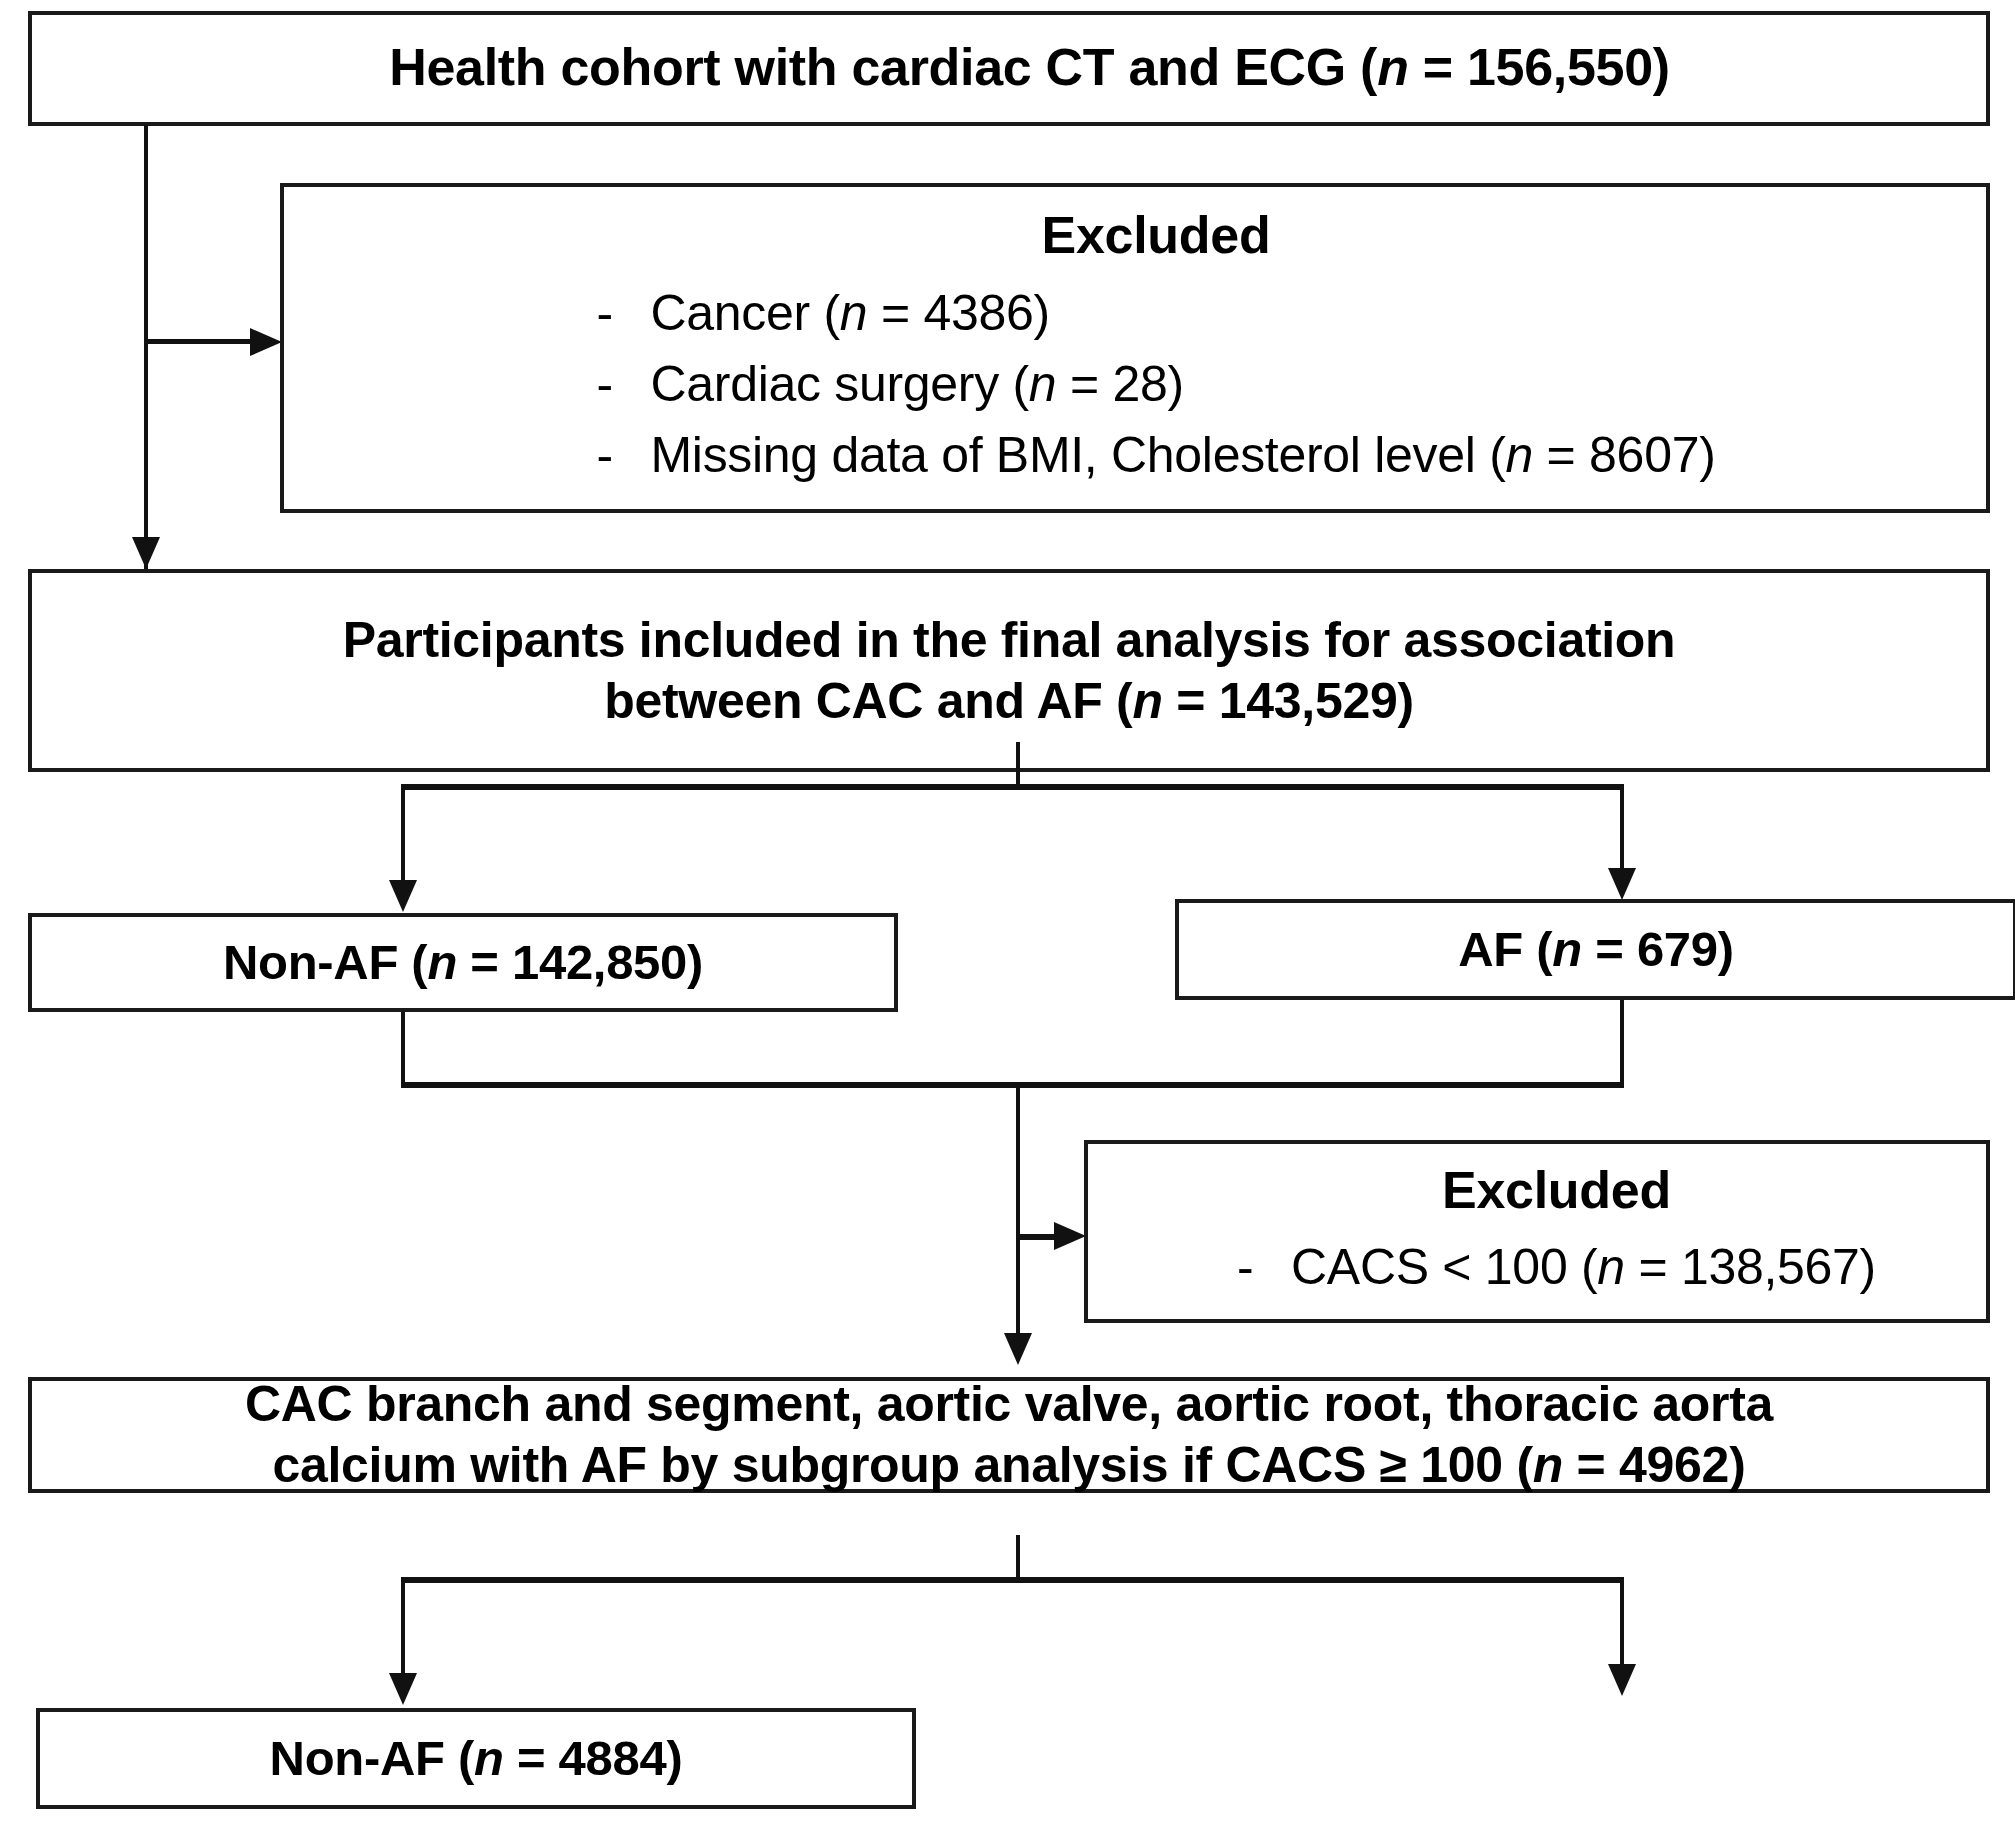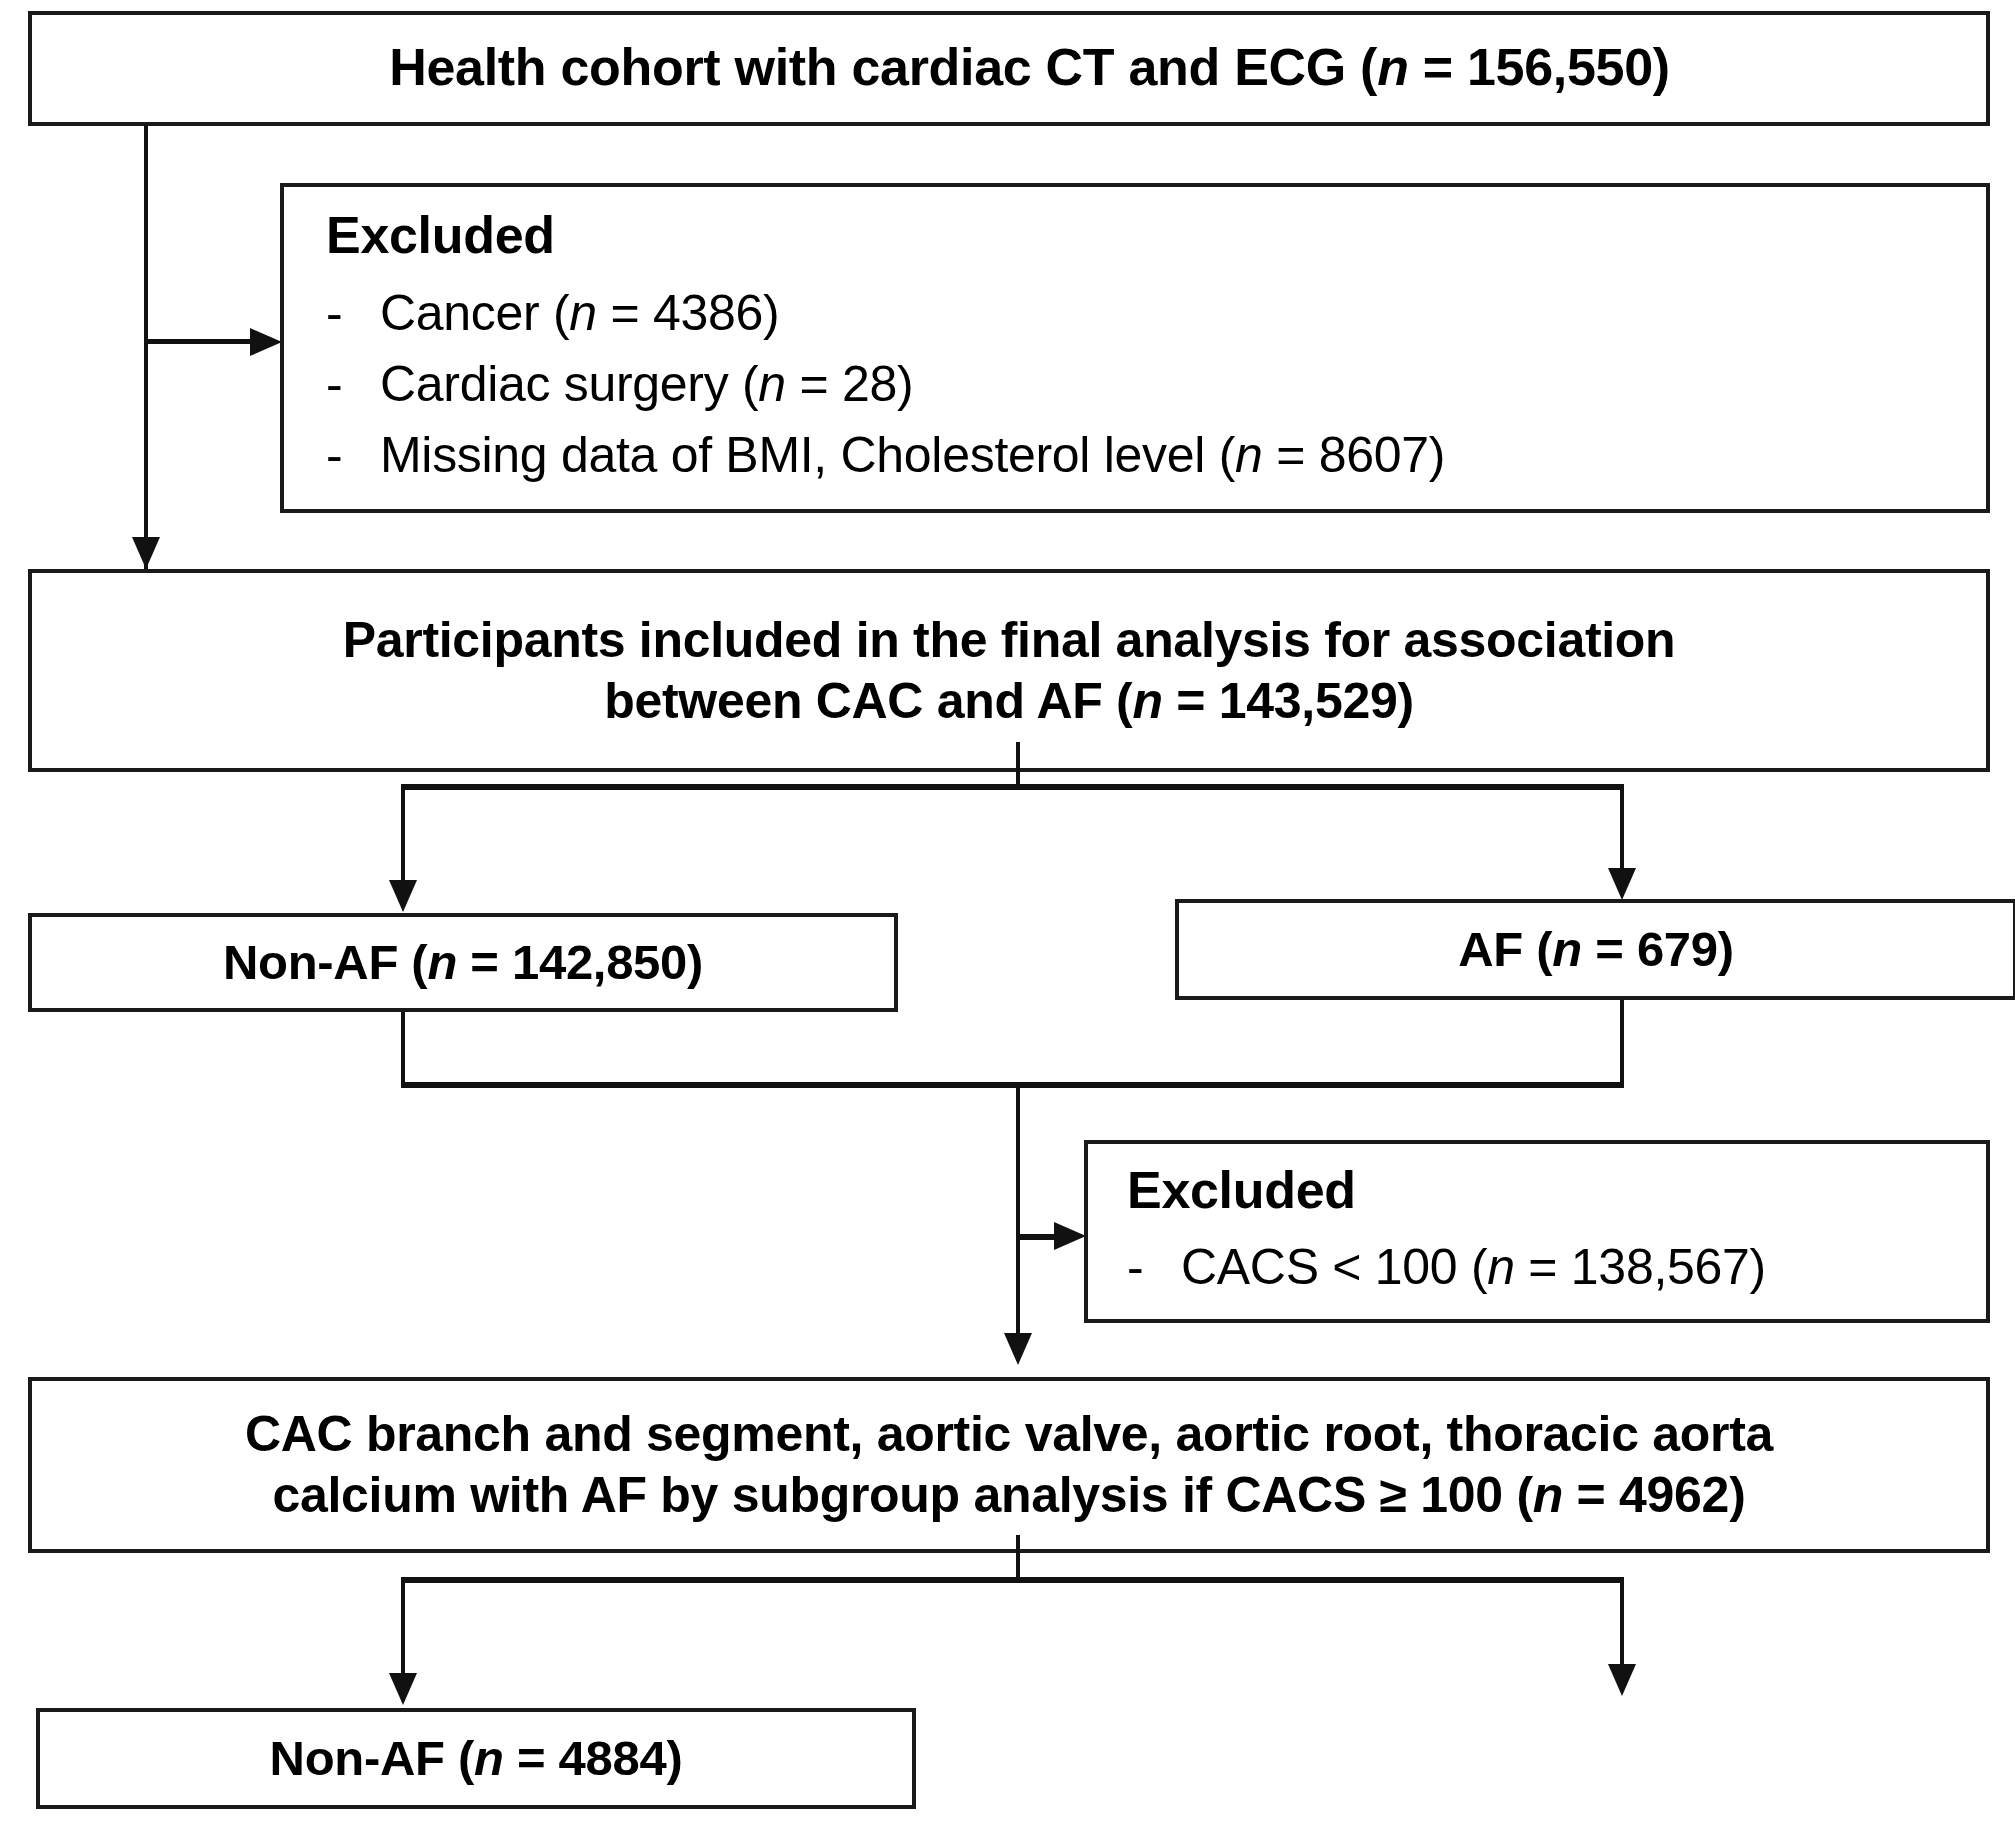--- a/index.html
+++ b/index.html
@@ -23,21 +23,21 @@
   .node {
     position: absolute;
     box-sizing: border-box;
     background: #ffffff;
     border: 4.9px solid #1a1a1a;
     display: flex;
     flex-direction: column;
     justify-content: center;
   }
   .node.center { align-items: center; text-align: center; }
-  .node.left   { align-items: flex-start; text-align: left; }
+  .node.left   { align-items: center; text-align: left; }
 
   .ttl {
     font-weight: bold;
     color: #000000;
     line-height: 1.22;
     letter-spacing: -0.3px;
   }
 
   
   .s-head   { font-size: 52px; }
@@ -166,21 +166,21 @@
   <div class="node left" style="left:1084px; top:1140px; width:906px; height:183px; padding:15.3px 0 15.3px 39px;">
     <div class="excl-title">Excluded</div>
     <ul class="excl-list">
       <li>
         <span class="dash">-</span>
         <span>CACS &lt; 100 (<span class="itl">n</span> = 138,567)</span>
       </li>
     </ul>
   </div>
 
-  <div class="node center" style="left:28px; top:1377px; width:1962px; height:176px;">
+  <div class="node center" style="left:28px; top:1377px; width:1962px; height:116px;">
     <div class="ttl s-body">CAC branch and segment, aortic valve, aortic root, thoracic aorta</div>
     <div class="ttl s-body">calcium with AF by subgroup analysis if CACS ≥ 100 (<span class="itl">n</span> = 4962)</div>
   </div>
 
   <div class="ln vl" style="left:1016px; top:1535px; width:4.2px; height:43px;"></div>
   <div class="ln hl" style="left:401px; top:1577px; width:1223px; height:5.6px;"></div>
   <div class="ln vl" style="left:401px; top:1577px; width:4.2px; height:101px;"></div>
   <div class="arrow-down" style="left:389px; top:1673px;"></div>
   <div class="ln vl" style="left:1620px; top:1577px; width:4.2px; height:92px;"></div>
   <div class="arrow-down" style="left:1608px; top:1664px;"></div>

